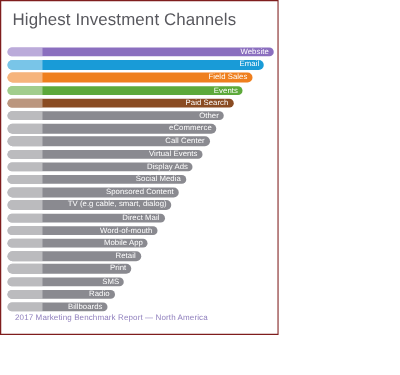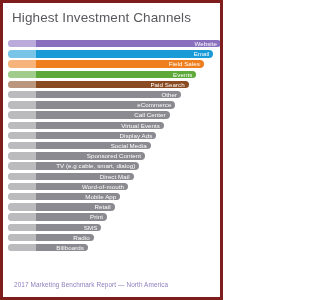--- a/index.html
+++ b/index.html
@@ -11,23 +11,23 @@
     width: 223px;
     height: 300px;
     background: #ffffff;
     font-family: "Liberation Sans", sans-serif;
     overflow: hidden;
     position: relative;
   }
   #chart-card {
     position: relative;
     width: 223px;
-    height: 300px;
+    height: 268px;
     box-sizing: border-box;
-    border: 3px solid #7f1d1d;
+    border: 1px solid #7f1d1d;
     background: #ffffff;
     overflow: hidden;
   }
   #chart-title {
     position: absolute;
     left: 9px;
     top: 7px;
     font-size: 13.5px;
     font-weight: normal;
     color: #58585e;

